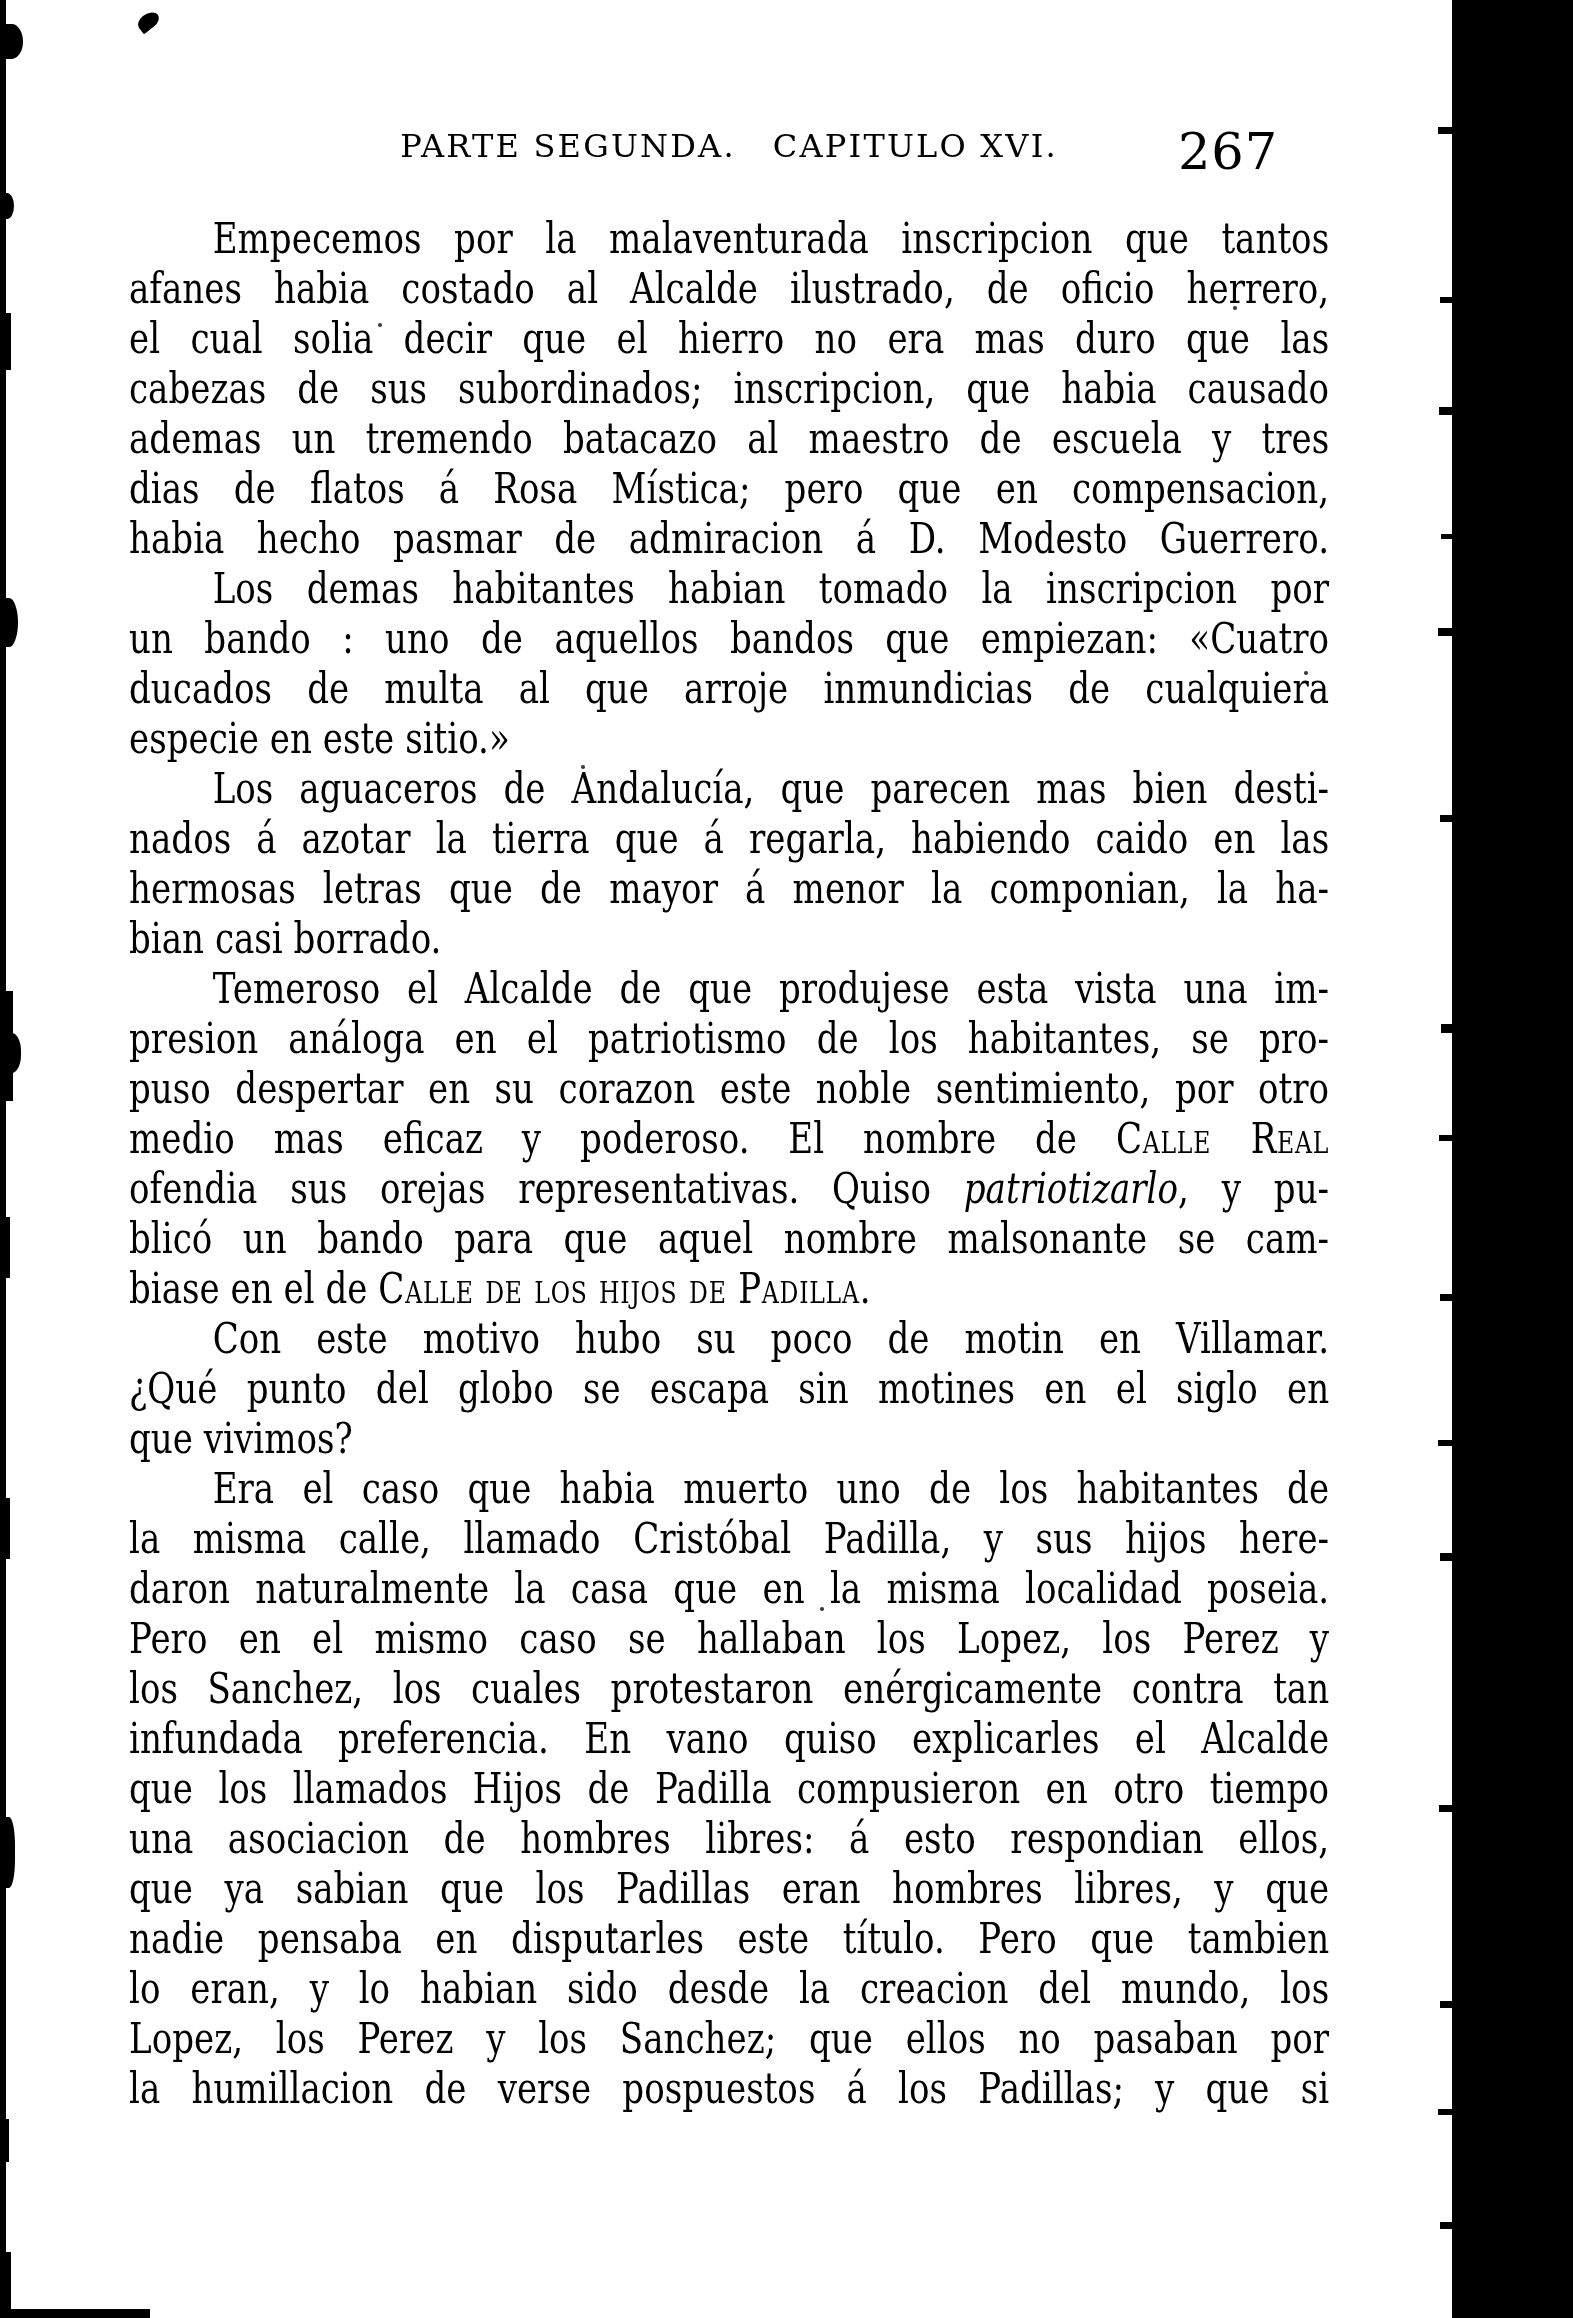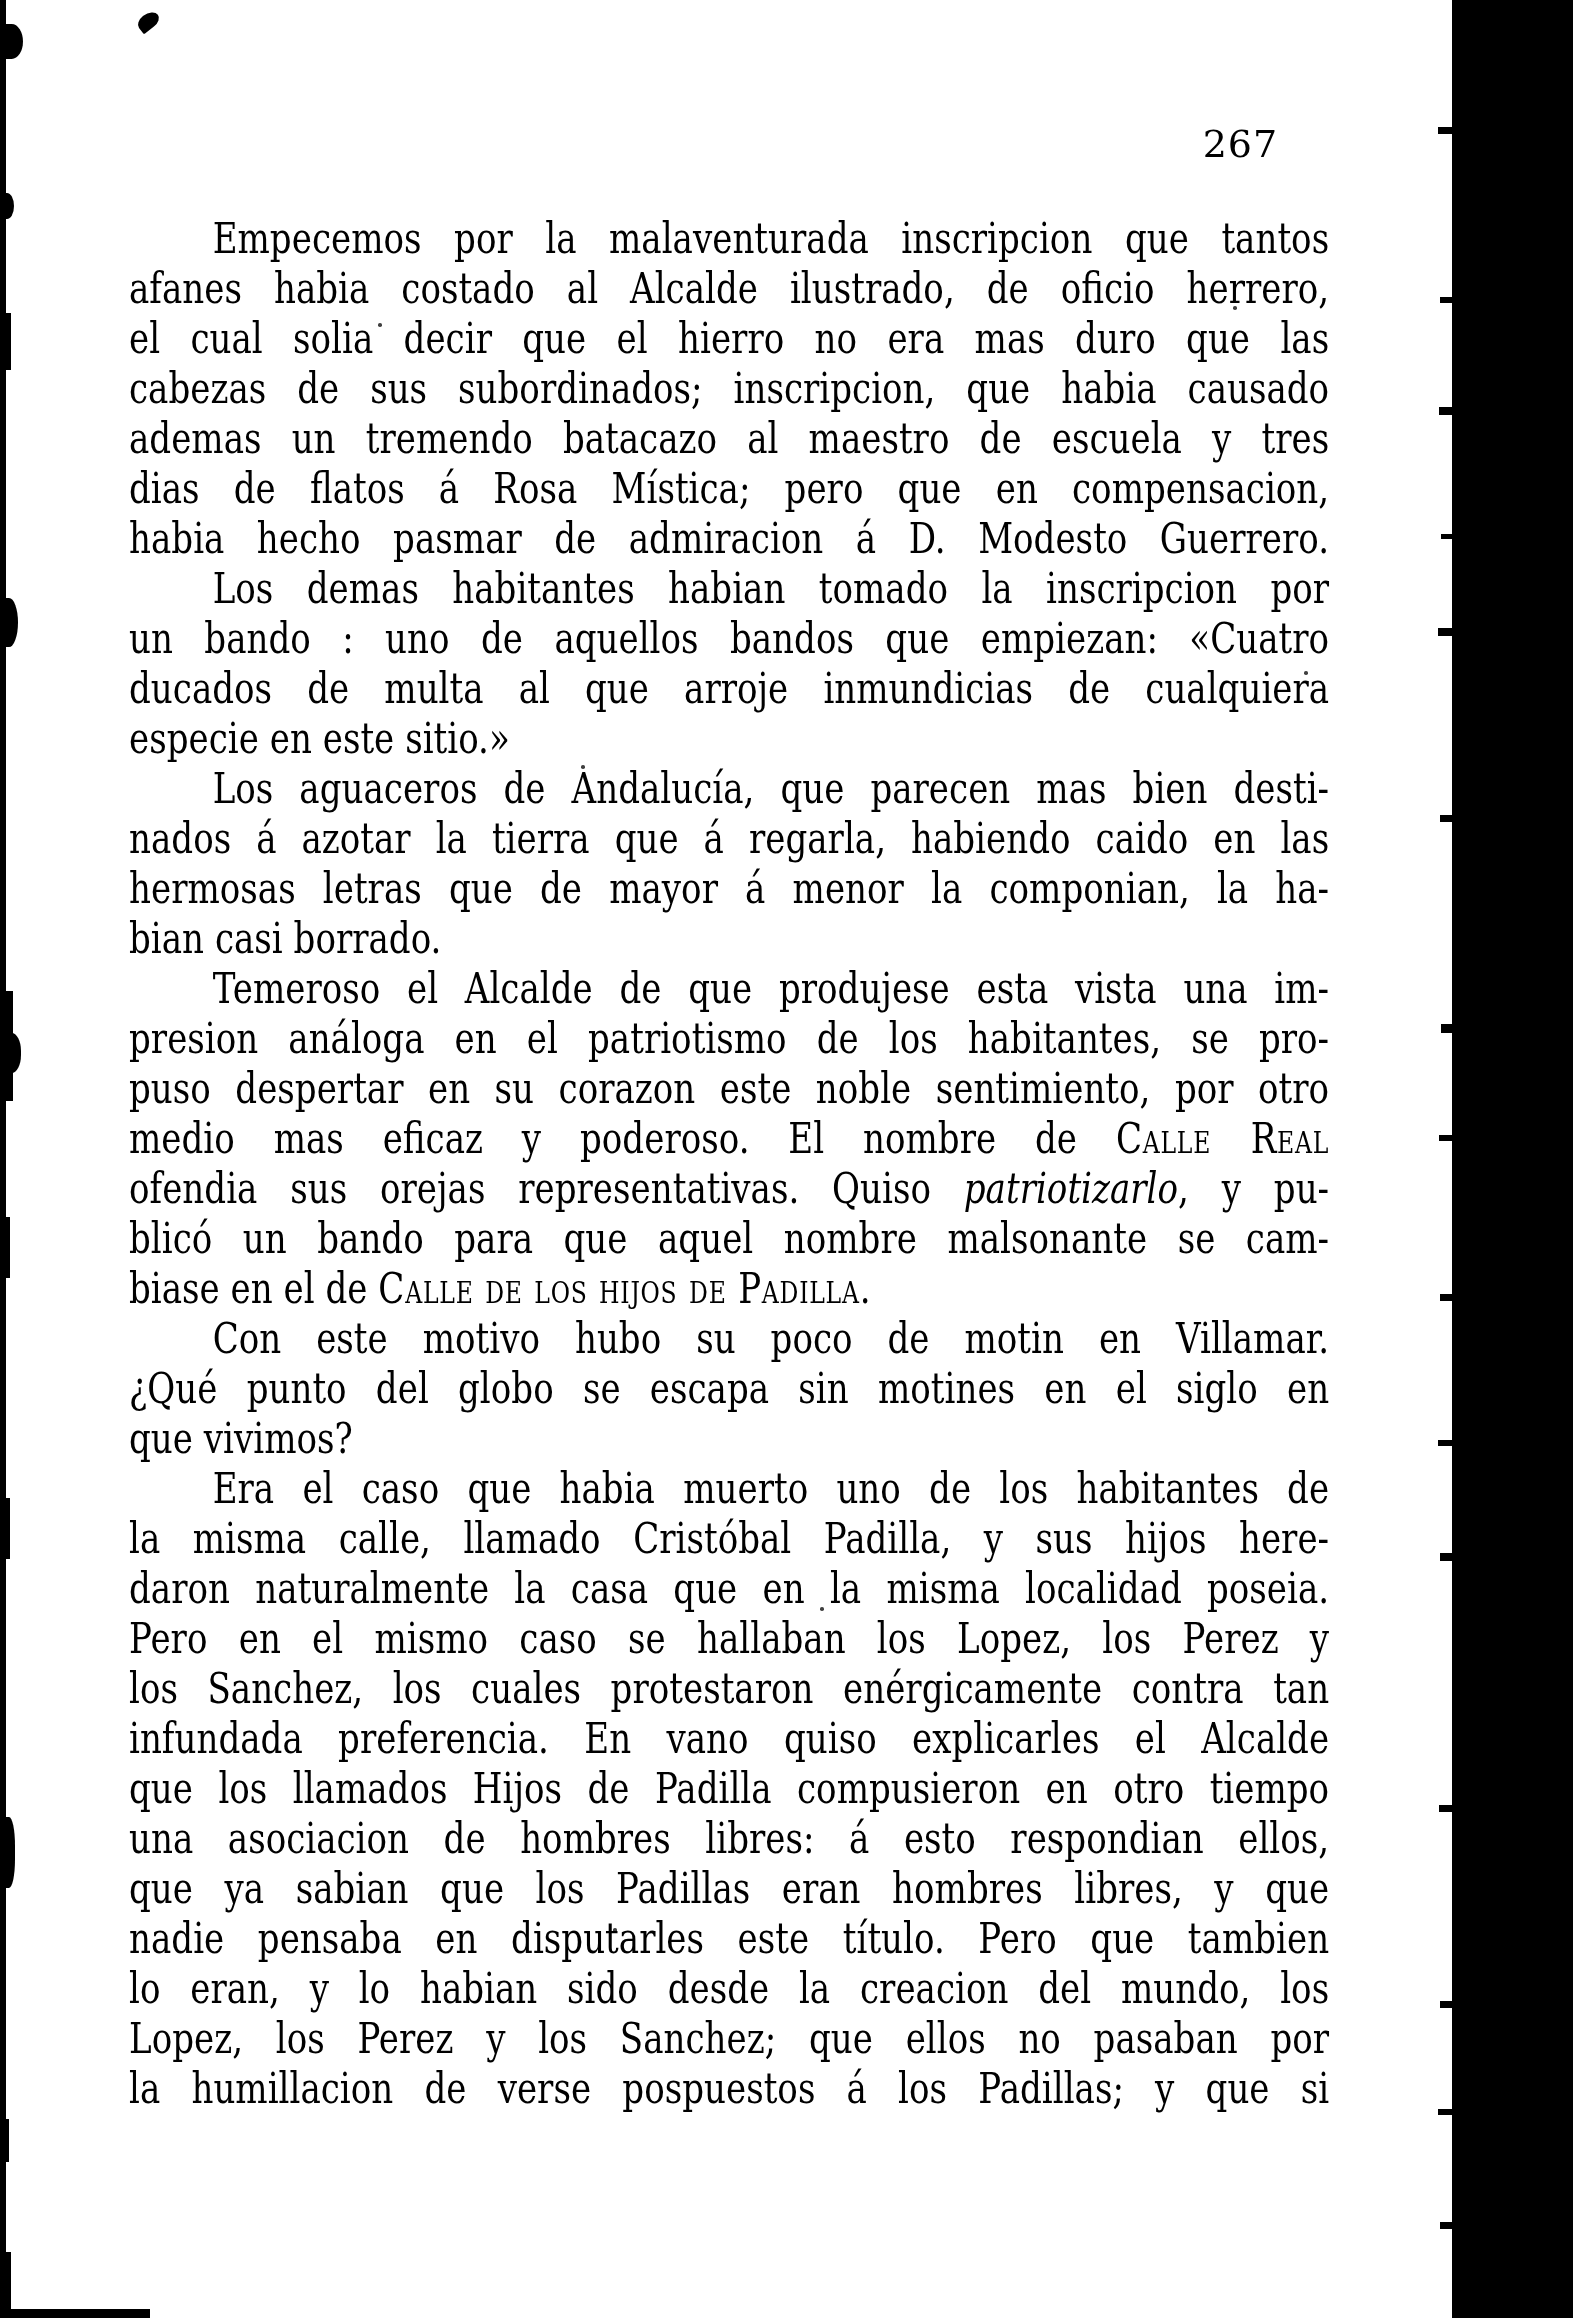--- a/index.html
+++ b/index.html
@@ -11,21 +11,21 @@
   }
   
   .running-head {
     position:absolute; left:129px; top:127px; width:1200px;
     text-align:center; font-size:32px; letter-spacing:2.2px;
     white-space:nowrap; font-weight:500;
   }
   .running-head .part { margin-right:37px; }
   .folio {
     position:absolute; left:1113px; top:122px; width:165px;
-    text-align:right; font-size:38px; letter-spacing:0.9px;
+    text-align:right; font-size:51px; letter-spacing:0.9px;
   }
   
   .textcol {
     position:absolute; left:129px; top:214px; width:1478px;
     transform:scaleX(0.812); transform-origin:left top;
     font-size:42px;
   }
   .line {
     height:50px; line-height:50px; white-space:normal;
     text-align:justify; text-align-last:justify;
@@ -84,20 +84,23 @@
   <div class="blob"></div>
 
   <div class="speck" style="left:378px;top:323px"></div>
   <div class="speck" style="left:581px;top:765px"></div>
   <div class="speck" style="left:1233px;top:306px"></div>
   <div class="speck" style="left:820px;top:1607px"></div>
   <div class="speck" style="left:1035px;top:1334px"></div>
   <div class="speck" style="left:613px;top:1928px"></div>
   <div class="speck" style="left:1304px;top:671px"></div>
 
+  <div class="running-head">
+    <span class="part">PARTE SEGUNDA.</span><span>CAPITULO XVI.</span>
+  </div>
   <div class="folio">267</div>
 
   <div class="textcol">
       <div class="line indent"><span>Empecemos por la malaventurada inscripcion que tantos</span></div>
       <div class="line"><span>afanes habia costado al Alcalde ilustrado, de oficio herrero,</span></div>
       <div class="line"><span>el cual solia decir que el hierro no era mas duro que las</span></div>
       <div class="line"><span>cabezas de sus subordinados; inscripcion, que habia causado</span></div>
       <div class="line"><span>ademas un tremendo batacazo al maestro de escuela y tres</span></div>
       <div class="line"><span>dias de flatos á Rosa Mística; pero que en compensacion,</span></div>
       <div class="line"><span>habia hecho pasmar de admiracion á D. Modesto Guerrero.</span></div>

